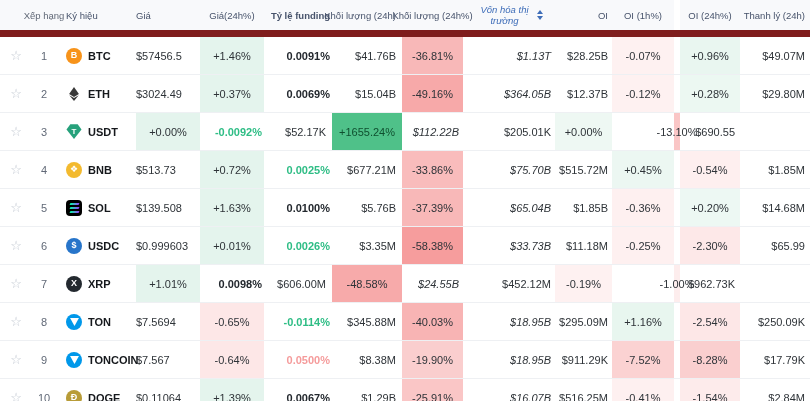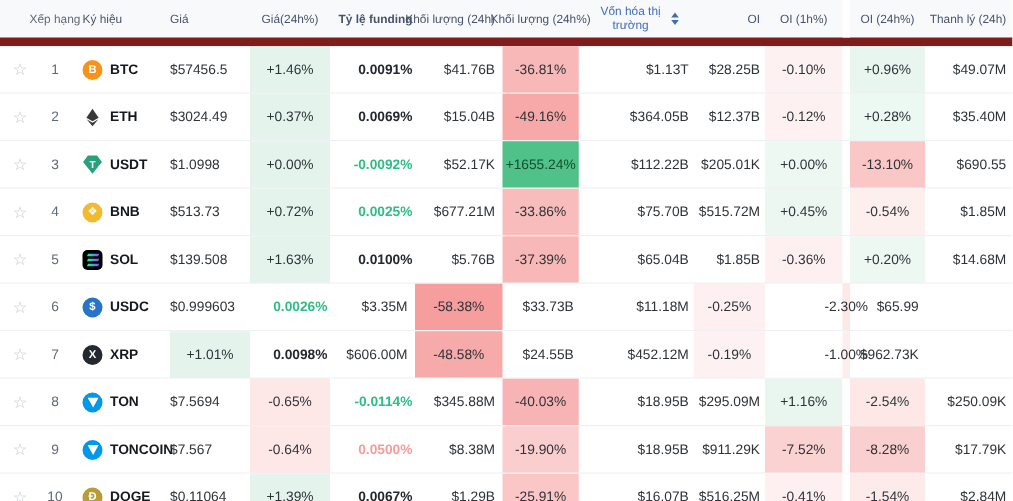--- a/index.html
+++ b/index.html
@@ -23,21 +23,21 @@
   .td{display:flex;align-items:center;white-space:nowrap;}
   
   .c-fav{justify-content:center;}
   .c-rank{justify-content:center;color:#616977;}
   .c-sym{justify-content:flex-start;padding-left:10px;gap:6px;cursor:pointer;}
   .c-price{justify-content:flex-start;padding-right:3px;}
   .c-pricechg{justify-content:center;font-weight:500;}
   .c-funding{justify-content:flex-end;padding-right:2px;font-weight:700;}
   .c-vol{justify-content:flex-end;padding-right:6px;}
   .c-volchg{justify-content:center;font-weight:500;}
-  .c-mcap{justify-content:flex-end;padding-right:4px;}
+  .c-mcap{justify-content:flex-end;padding-right:4px;font-style:italic;}
   .c-oi{justify-content:flex-end;padding-right:4px;}
   .c-oi1h{justify-content:center;font-weight:500;}
   .c-gap{background:#fff;}
   .c-oi24h{justify-content:center;font-weight:500;}
   .c-liq{justify-content:flex-end;padding-right:5px;}
   .thead .c-mcap{justify-content:center;padding-right:0;cursor:pointer;}
   .thead .c-rank,.thead .c-pricechg,.thead .c-volchg,.thead .c-oi1h,.thead .c-oi24h{font-weight:400;}
   .mcap-label{color:#3e6db8;width:58px;text-align:center;white-space:normal;line-height:1.2;}
   .sorter{display:inline-flex;flex-direction:column;gap:2px;margin-left:3px;}
   .sorter i{display:block;width:0;height:0;border-left:3.5px solid transparent;border-right:3.5px solid transparent;}
@@ -113,21 +113,21 @@
           <span class="coin" style="background: rgb(247, 147, 26);">B</span>
           <span class="symlabel">BTC</span>
         </div>
         <div class="td c-price">$57456.5</div>
         <div class="td c-pricechg" style="background: rgba(64, 179, 125, 0.14);">+1.46%</div>
         <div class="td c-funding f-dark">0.0091%</div>
         <div class="td c-vol">$41.76B</div>
         <div class="td c-volchg" style="background: rgba(241, 106, 106, 0.475);">-36.81%</div>
         <div class="td c-mcap">$1.13T</div>
         <div class="td c-oi">$28.25B</div>
-        <div class="td c-oi1h" style="background: rgba(241, 106, 106, 0.094);">-0.10%</div>
+        <div class="td c-oi1h" style="background: rgba(241, 106, 106, 0.094);">-0.07%</div>
         <div class="td c-gap"></div>
         <div class="td c-oi24h" style="background: rgba(64, 179, 125, 0.118);">+0.96%</div>
         <div class="td c-liq">$49.07M</div>
       </div>
       <div class="tr">
         <div class="td c-fav">
           <span class="star">☆</span>
         </div>
         <div class="td c-rank">2</div>
         <div class="td c-sym">
@@ -142,32 +142,31 @@
         <div class="td c-price">$3024.49</div>
         <div class="td c-pricechg" style="background: rgba(64, 179, 125, 0.14);">+0.37%</div>
         <div class="td c-funding f-dark">0.0069%</div>
         <div class="td c-vol">$15.04B</div>
         <div class="td c-volchg" style="background: rgba(241, 106, 106, 0.576);">-49.16%</div>
         <div class="td c-mcap">$364.05B</div>
         <div class="td c-oi">$12.37B</div>
         <div class="td c-oi1h" style="background: rgba(241, 106, 106, 0.094);">-0.12%</div>
         <div class="td c-gap"></div>
         <div class="td c-oi24h" style="background: rgba(64, 179, 125, 0.098);">+0.28%</div>
-        <div class="td c-liq">$35.40M</div>
+        <div class="td c-liq">$29.80M</div>
       </div>
       <div class="tr">
         <div class="td c-fav">
           <span class="star">☆</span>
         </div>
         <div class="td c-rank">3</div>
         <div class="td c-sym">
           <span class="coin coin-gem" style="background: rgb(38, 161, 123);">T</span>
           <span class="symlabel">USDT</span>
         </div>
-        <div class="td c-price">$1.0998</div>
         <div class="td c-pricechg" style="background: rgba(64, 179, 125, 0.14);">+0.00%</div>
         <div class="td c-funding f-green">-0.0092%</div>
         <div class="td c-vol">$52.17K</div>
         <div class="td c-volchg" style="background: rgb(79, 193, 137); color: rgb(15, 79, 47);">+1655.24%</div>
         <div class="td c-mcap">$112.22B</div>
         <div class="td c-oi">$205.01K</div>
         <div class="td c-oi1h" style="background: rgba(64, 179, 125, 0.09);">+0.00%</div>
         <div class="td c-gap"></div>
         <div class="td c-oi24h" style="background: rgba(241, 106, 106, 0.38);">-13.10%</div>
         <div class="td c-liq">$690.55</div>
@@ -221,20 +220,21 @@
       <div class="tr">
         <div class="td c-fav">
           <span class="star">☆</span>
         </div>
         <div class="td c-rank">6</div>
         <div class="td c-sym">
           <span class="coin" style="background: rgb(39, 117, 202);">$</span>
           <span class="symlabel">USDC</span>
         </div>
         <div class="td c-price">$0.999603</div>
+        <div class="td c-pricechg" style="background: rgba(64, 179, 125, 0.14);">+0.01%</div>
         <div class="td c-funding f-green">0.0026%</div>
         <div class="td c-vol">$3.35M</div>
         <div class="td c-volchg" style="background: rgba(241, 106, 106, 0.655);">-58.38%</div>
         <div class="td c-mcap">$33.73B</div>
         <div class="td c-oi">$11.18M</div>
         <div class="td c-oi1h" style="background: rgba(241, 106, 106, 0.098);">-0.25%</div>
         <div class="td c-gap"></div>
         <div class="td c-oi24h" style="background: rgba(241, 106, 106, 0.153);">-2.30%</div>
         <div class="td c-liq">$65.99</div>
       </div>

